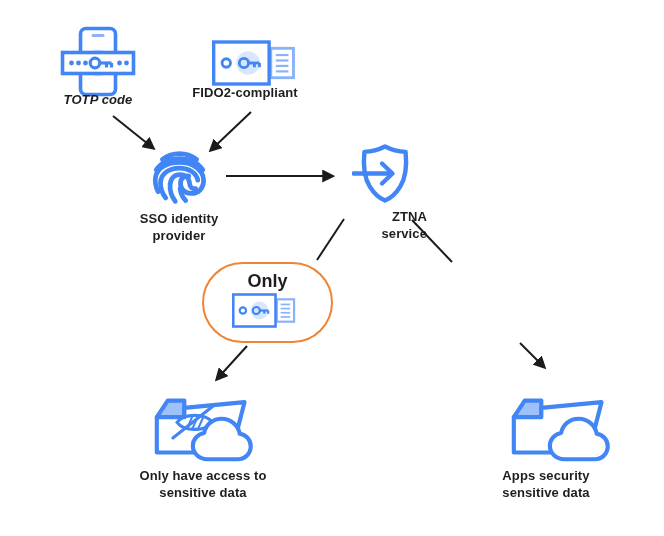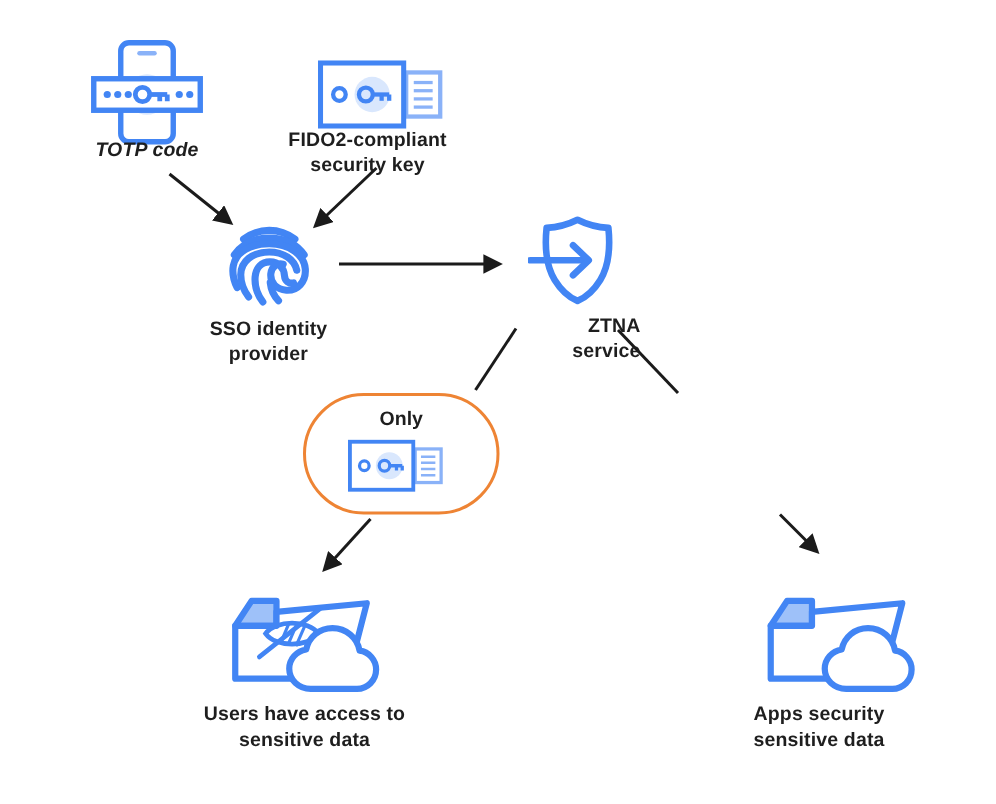--- a/index.html
+++ b/index.html
@@ -31,21 +31,21 @@
   .lbl span { display: block; }
   .pill {
     position: absolute;
     background: #ffffff;
     border-radius: 42px;
   }
   .pill.orange { border: 2.5px solid #EE8434; }
   .pill.blue   { border: 2.5px solid #4285F4; }
   .pill-label {
     position: absolute;
-    font-size: 13px;
+    font-size: 18px;
     font-weight: 700;
     color: #1e1e1e;
     text-align: center;
   }
   .defs-hidden { position: absolute; width: 0; height: 0; overflow: hidden; }
 </style>
 </head>
 <body>
 
 <svg class="defs-hidden" aria-hidden="true">
@@ -145,21 +145,20 @@
     <span>TOTP code</span>
   </div>
 
   <div class="node" style="left:212px; top:36px;">
     <svg class="icon-svg" width="84" height="54">
         <use href="#sym-key"></use>
       </svg>
   </div>
   <div class="lbl" style="left:183px; top:85px; width:124px;">
     <span>FIDO2-compliant</span>
-    <span>security key</span>
   </div>
 
   <div class="node" style="left:151px; top:149px;">
     <svg class="icon-svg" width="57" height="57">
         <use href="#sym-fingerprint"></use>
       </svg>
   </div>
   <div class="lbl" style="left:127px; top:211px; width:104px;">
     <span>SSO identity</span>
     <span>provider</span>
@@ -184,21 +183,21 @@
       </svg>
   </div>
 
 
   <div class="node" style="left:148px; top:388px;">
     <svg class="icon-svg" width="110" height="75">
         <use href="#sym-folder-eye"></use>
       </svg>
   </div>
   <div class="lbl" style="left:126px; top:468px; width:154px;">
-    <span>Users have access to</span>
+    <span>Only have access to</span>
     <span>sensitive data</span>
   </div>
 
   <div class="node" style="left:505px; top:388px;">
     <svg class="icon-svg" width="110" height="75">
         <use href="#sym-folder"></use>
       </svg>
   </div>
   <div class="lbl" style="left:477px; top:468px; width:138px;">
     <span>Apps security</span>

